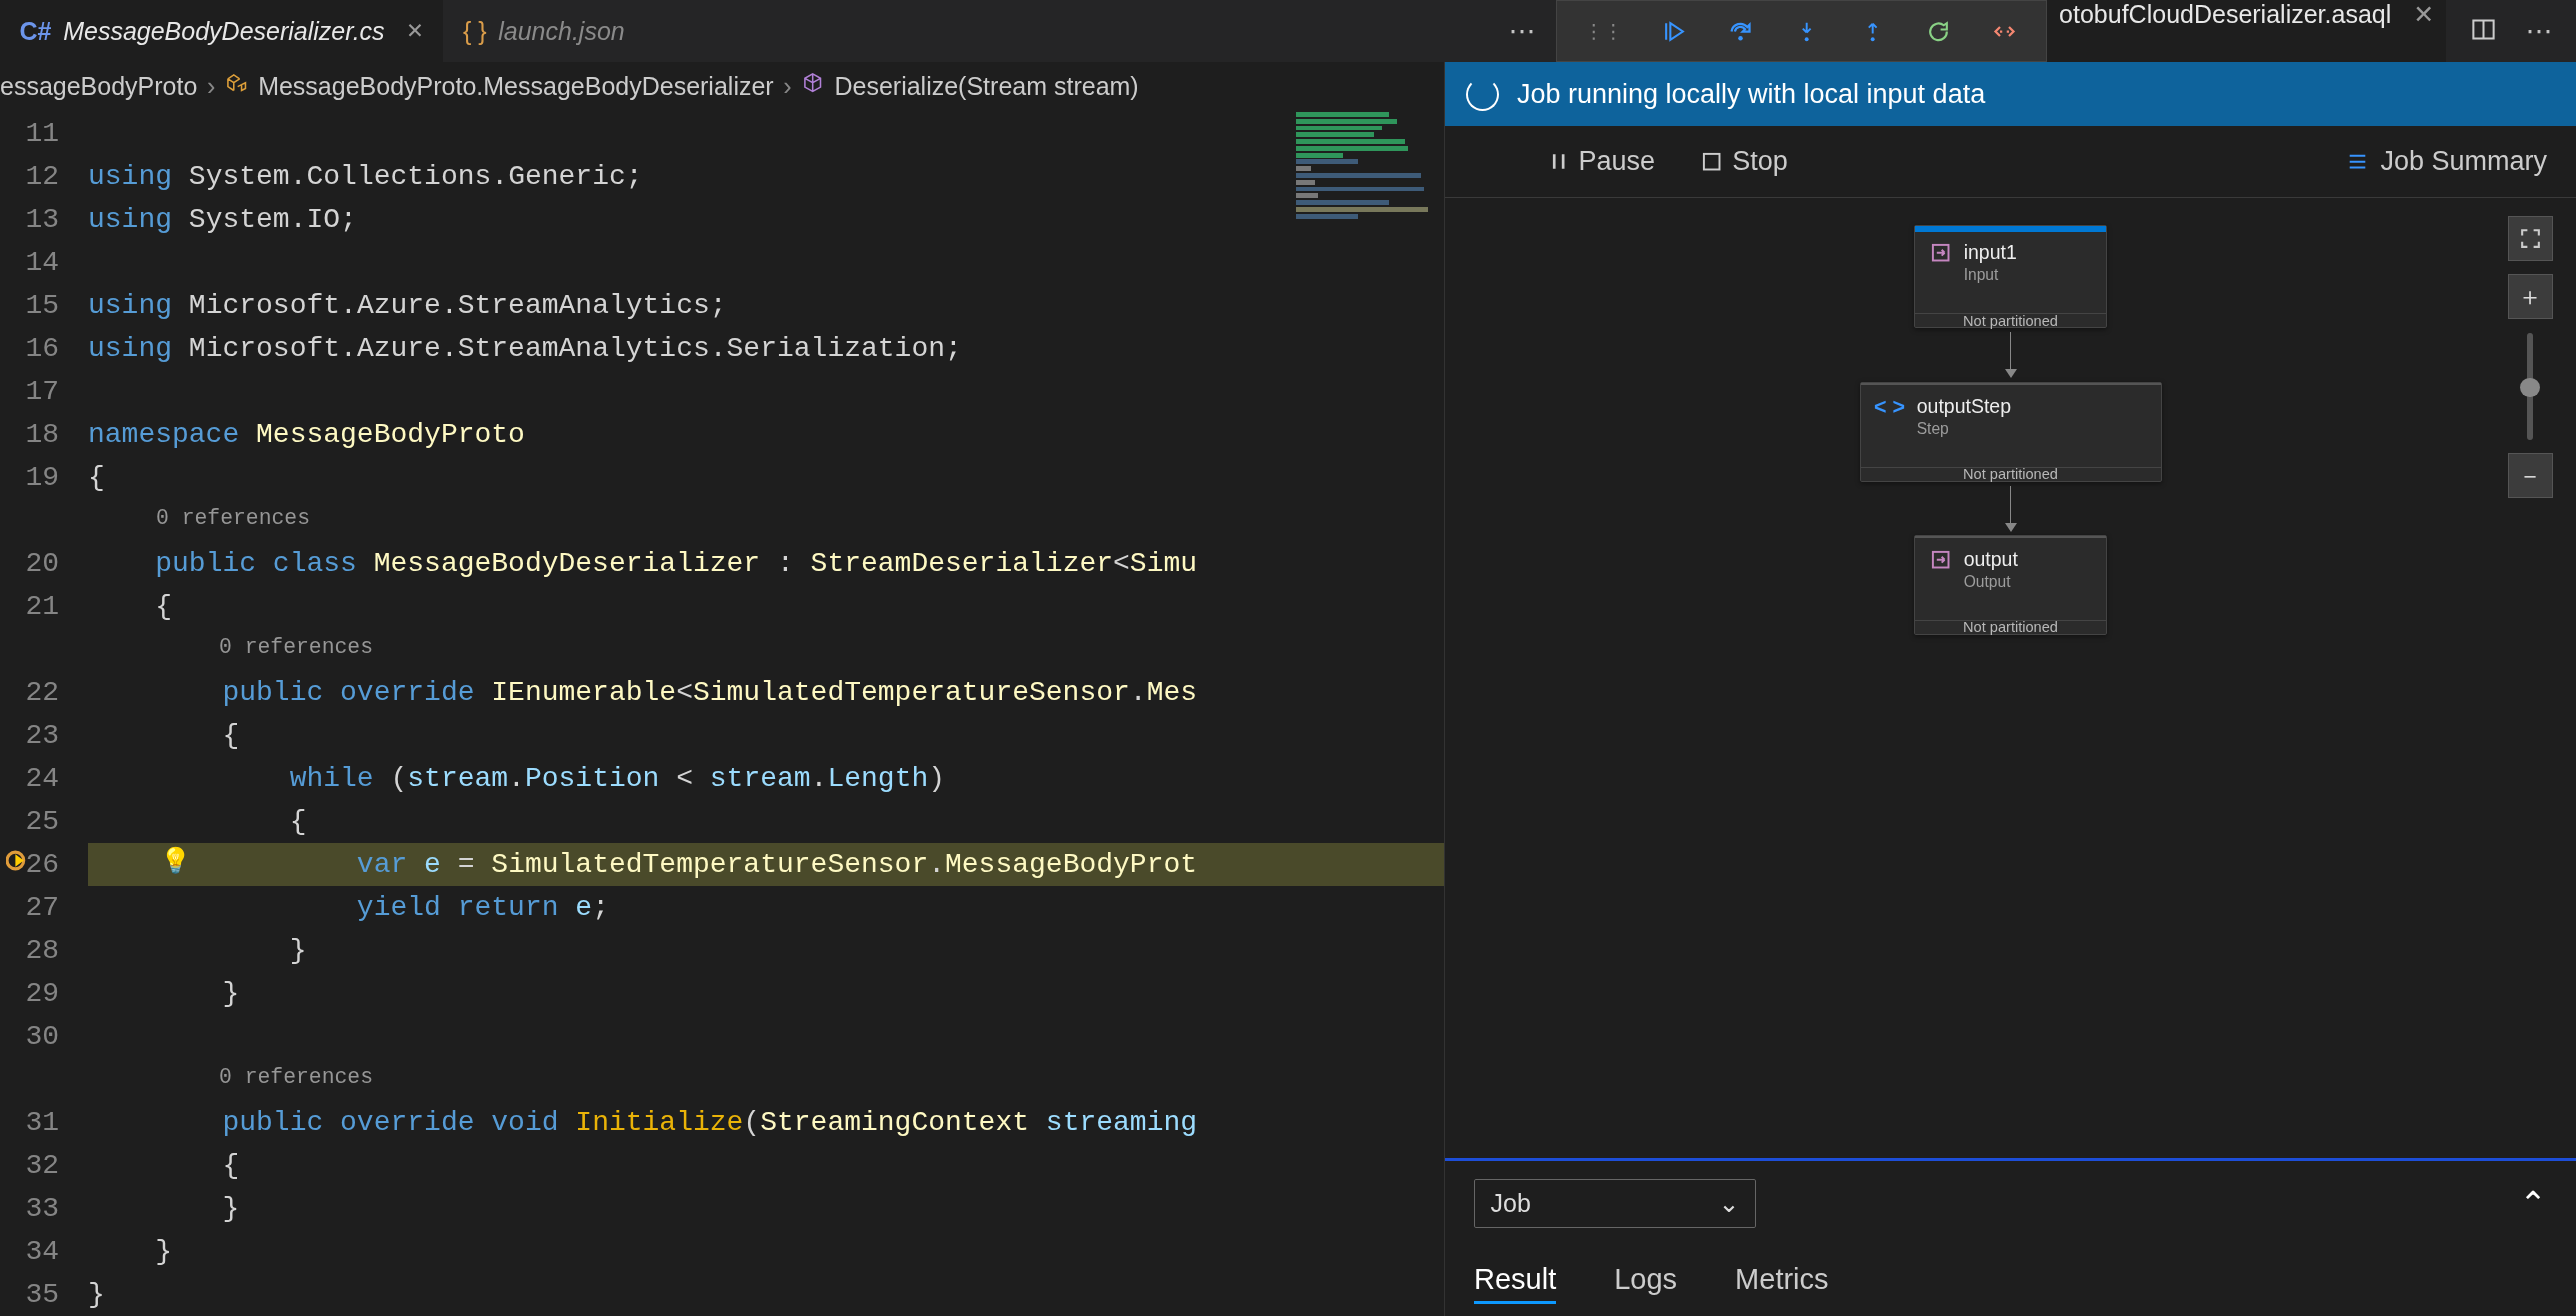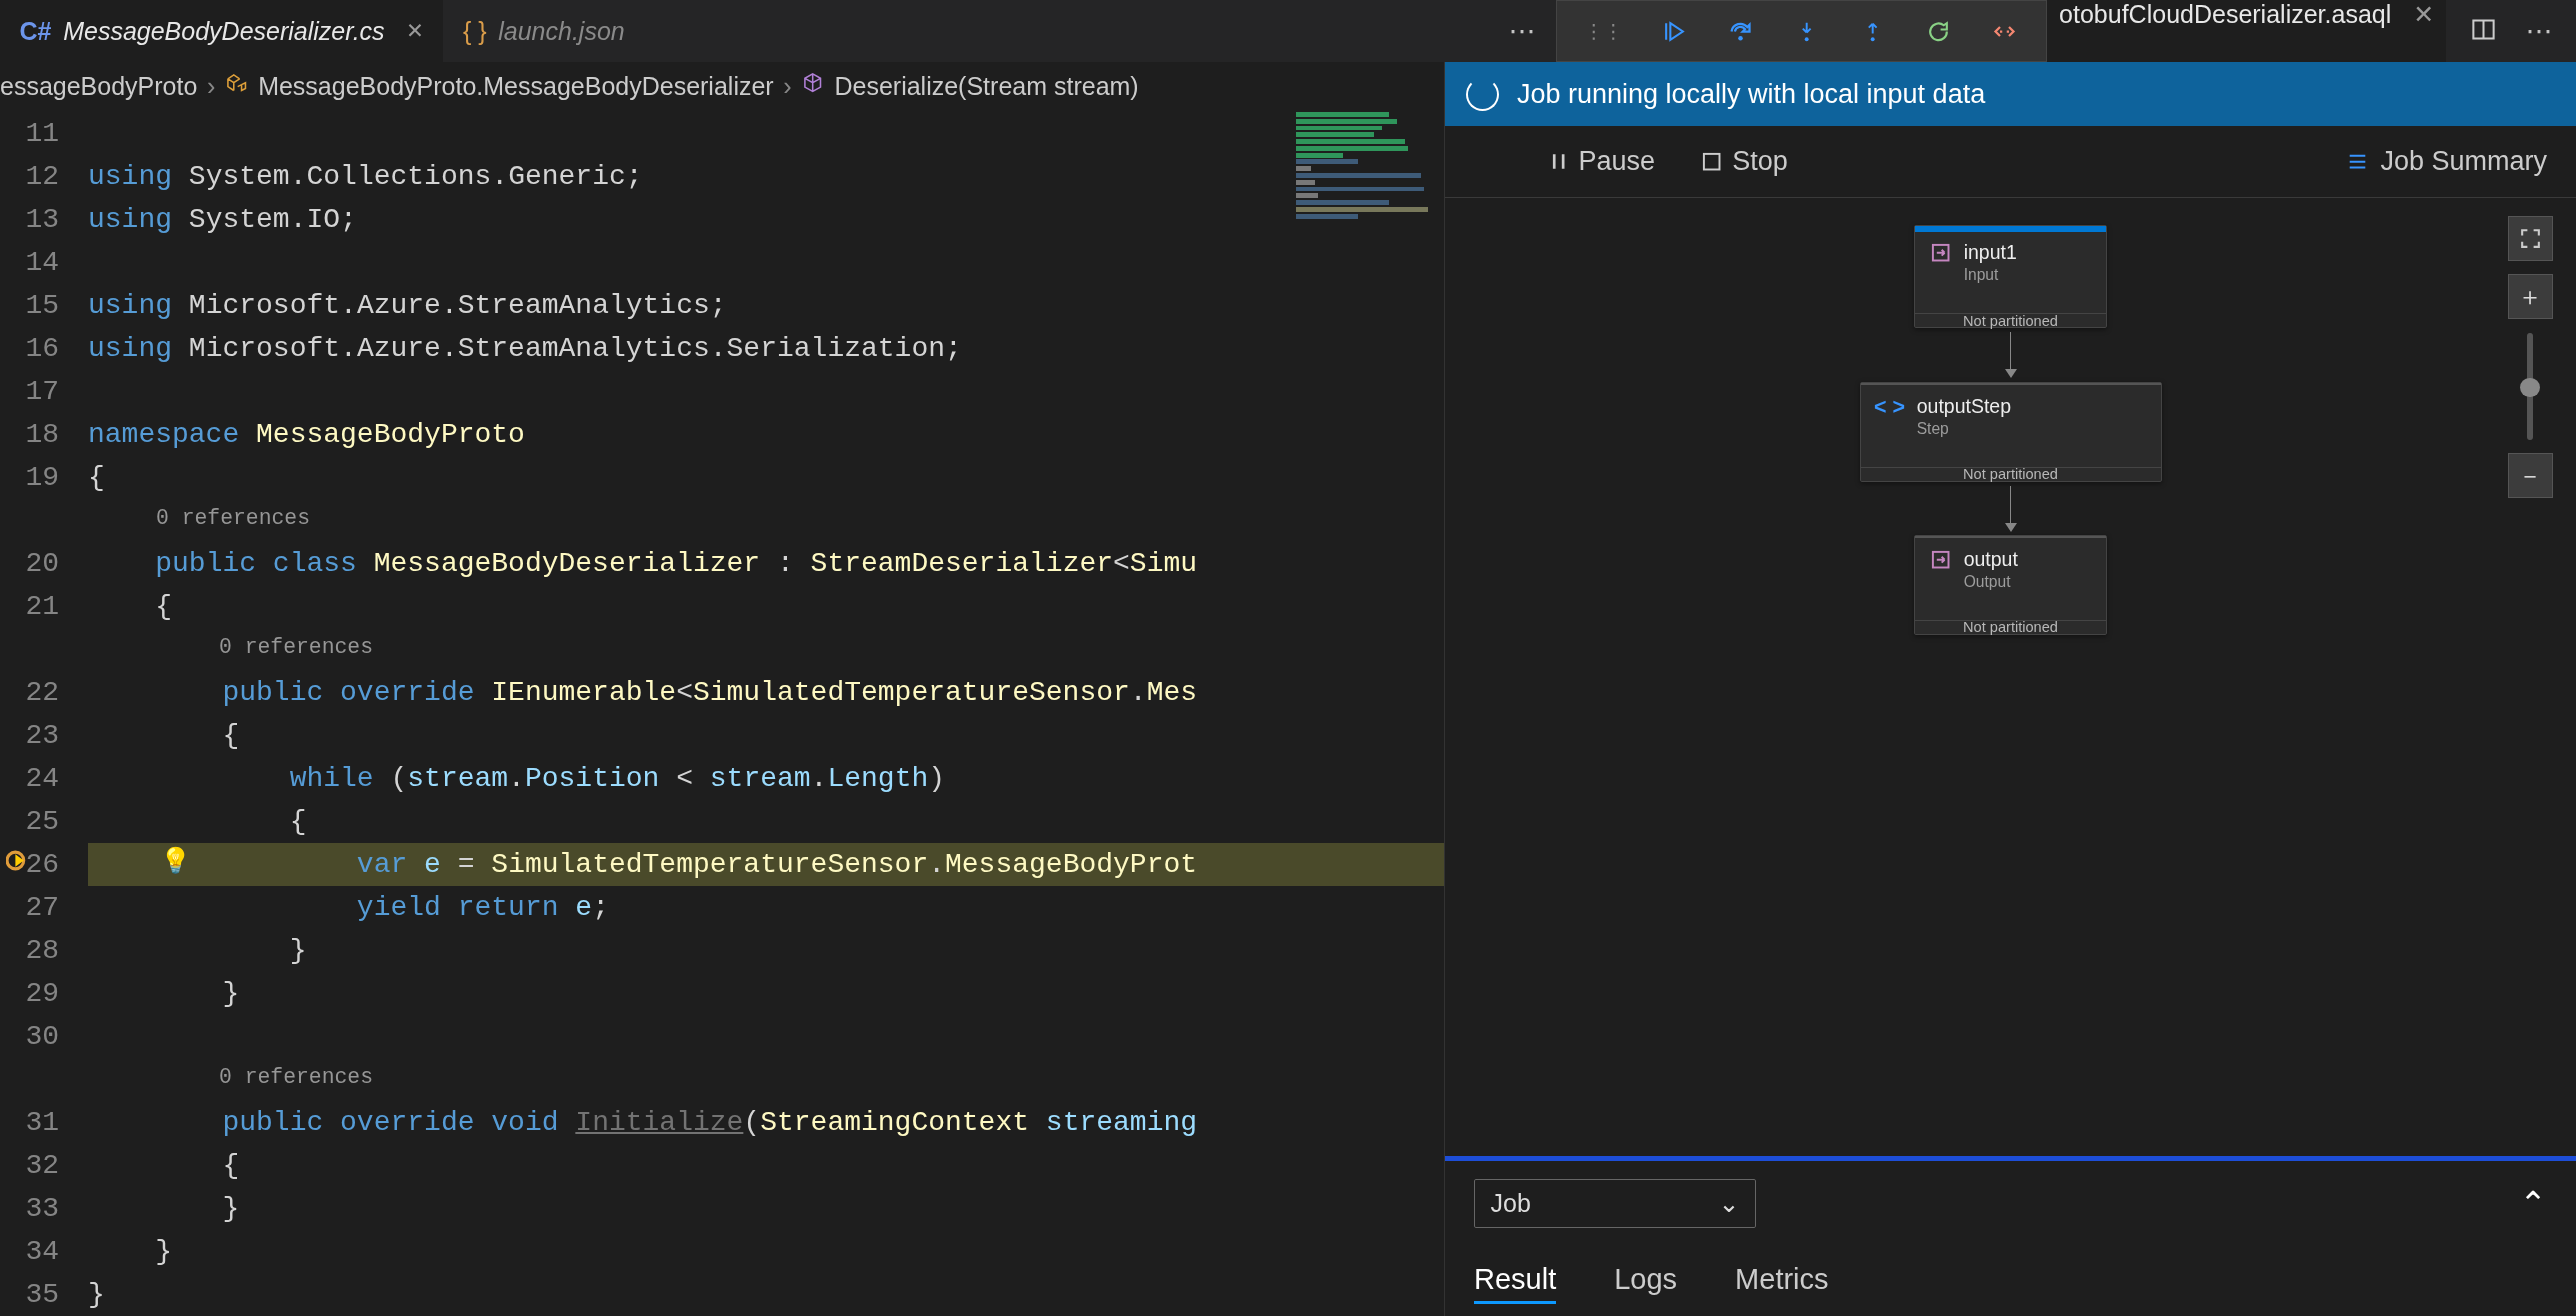--- a/index.html
+++ b/index.html
@@ -62,21 +62,21 @@
   .cl { height:43px;}
   .cl.hl { background:#4a4a2a;}
   .refs{ color:#969696; font-size:21.4px; height:43px; display:flex;align-items:flex-end; padding-bottom:1.9px;padding-left:68px;}
   .refs2{padding-left:131px;}
   .refs3{padding-left:131px;}
   .minimap {position:absolute; right:0; top:0; width:156px; height:253px; background:#1e1e1e; opacity:0.85;}
   .mm-line{height:4.9px;margin:1.9px 7.8px;}
   
   .kw{color:#569cd6;}
   .tp{color:#fef9c3;}
-  .fn{color:#737373;text-decoration:underline;}
+  .fn{color:#eab308;}
   .vr{color:#9cdcfe;}
   .pn{color:#d4d4d4;}
   .ns{color:#d4d4d4;}
 
   .job-pane { flex:1; display:flex; flex-direction:column; background:#1e1e1e;}
   .banner {
     background:#0e639c; color:#fff; height:64px; display:flex; align-items:center;
     padding:0 21.4px; gap:17.5px; font-size:27px;
   }
   .banner .spinner{width:33px;height:33px;border:2.9px solid #fff;border-top-color:transparent;border-radius:50%;}
@@ -99,21 +99,21 @@
   .node .foot{border-top:1px solid #444;height:14px;font-size:14.6px;color:#b8b8b8;display:flex;align-items:center;justify-content:center;}
   .arrow{display:flex;flex-direction:column;align-items:center;padding:3.9px 0;}
   .arrow .line{width:1.9px;height:37px;background:#888;}
   .arrow .head{width:0;height:0;border-left:6.8px solid transparent;border-right:6.8px solid transparent;border-top:9.7px solid #888;}
   .dg-col{display:flex;flex-direction:column;align-items:center;}
   .zoom-ctl{position:absolute;right:23.4px;top:17.5px;display:flex;flex-direction:column;gap:13.6px;align-items:center;}
   .zc-btn{width:45px;height:45px;background:#3c3c3c;border:1px solid #555;display:flex;align-items:center;justify-content:center;color:#ddd;font-size:25px;cursor:pointer;}
   .zc-track{width:5.8px;height:107px;background:#555;position:relative;border-radius:2.9px;}
   .zc-thumb{position:absolute;width:19.5px;height:19.5px;background:#888;border-radius:50%;left:-6.8px;top:45px;}
 
-  .results { border-top:5px solid #1d4ed8; padding:17.5px 29px 11.7px 29px; }
+  .results { border-top:3px solid #1d4ed8; padding:17.5px 29px 11.7px 29px; }
   .job-select{display:flex;justify-content:space-between;align-items:center;}
   .jsel-box{width:282px;height:49px;border:1px solid #666;border-radius:1.9px;display:flex;align-items:center;justify-content:space-between;padding:0 15.6px;font-size:25px;color:#ddd;}
   .rtabs{display:flex;gap:58px;margin-top:29px;font-size:29px;color:#ccc;}
   .rtab{padding:5.8px 0;cursor:pointer;}
   .rtab.active{color:#fff;border-bottom:3.9px solid #0d99ff;}
 </style>
 </head>
 <body>
 
 <div class="tab-bar">

